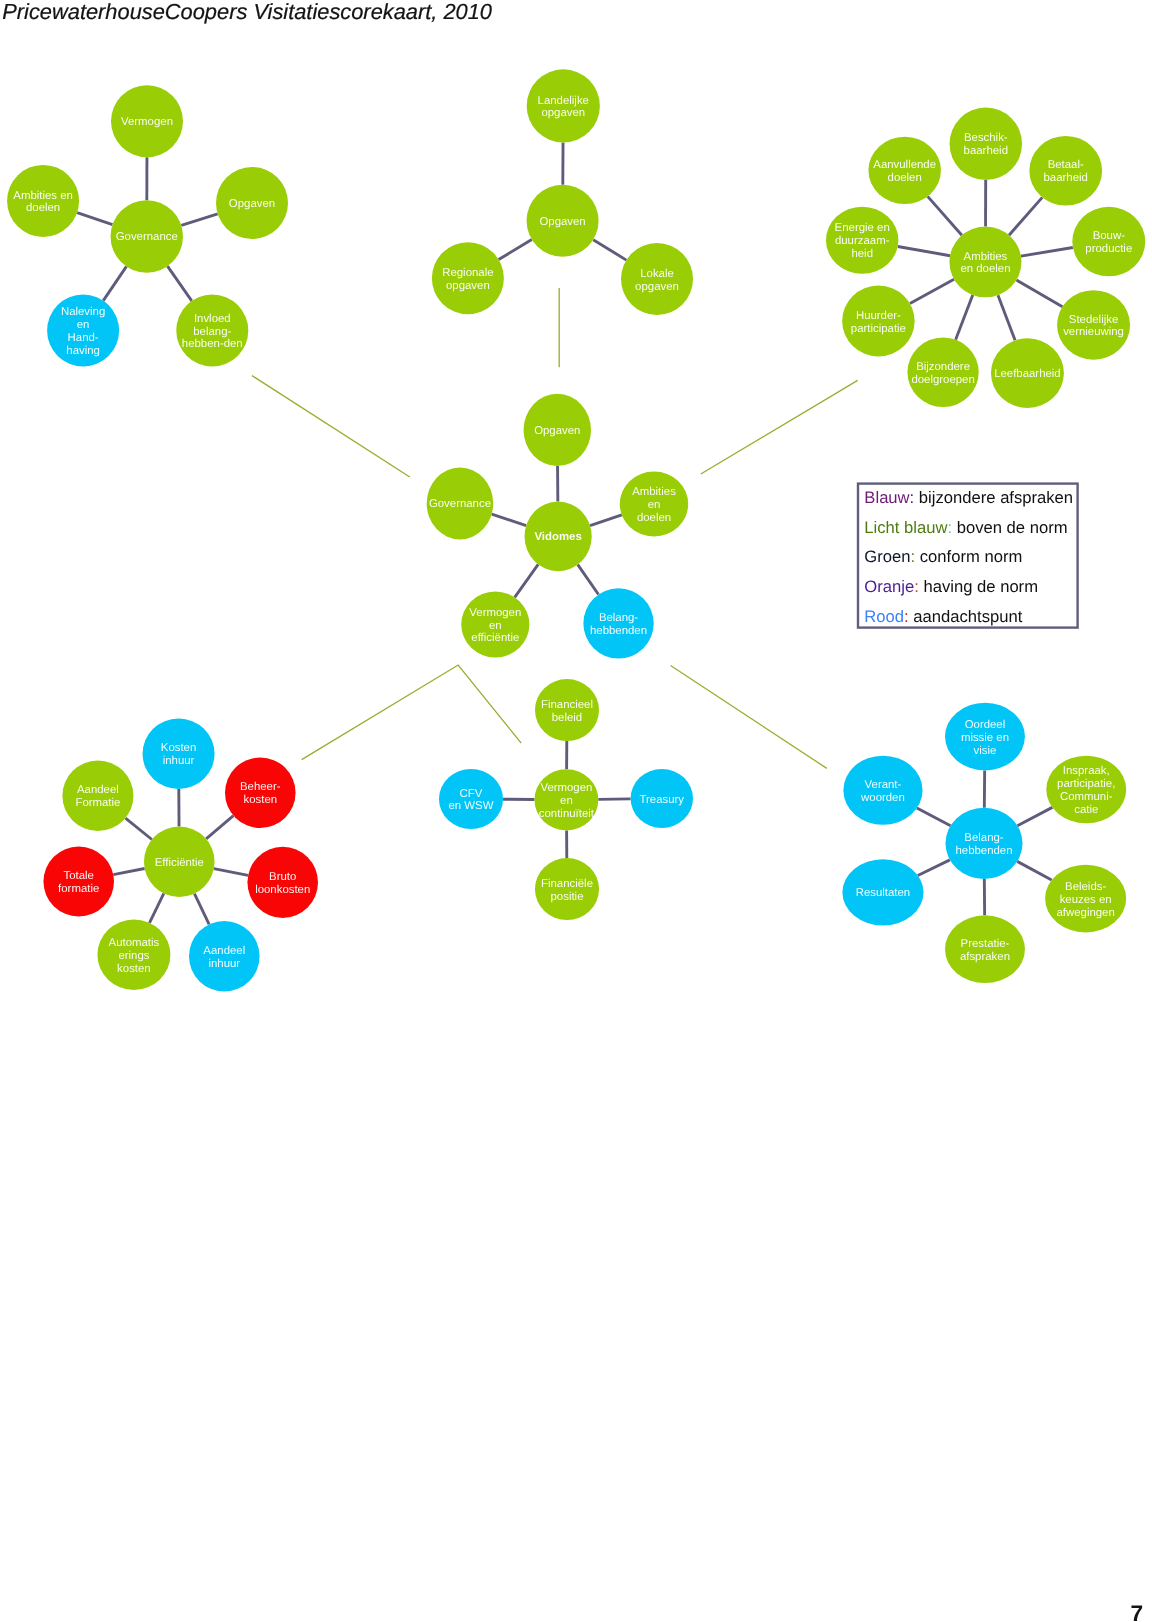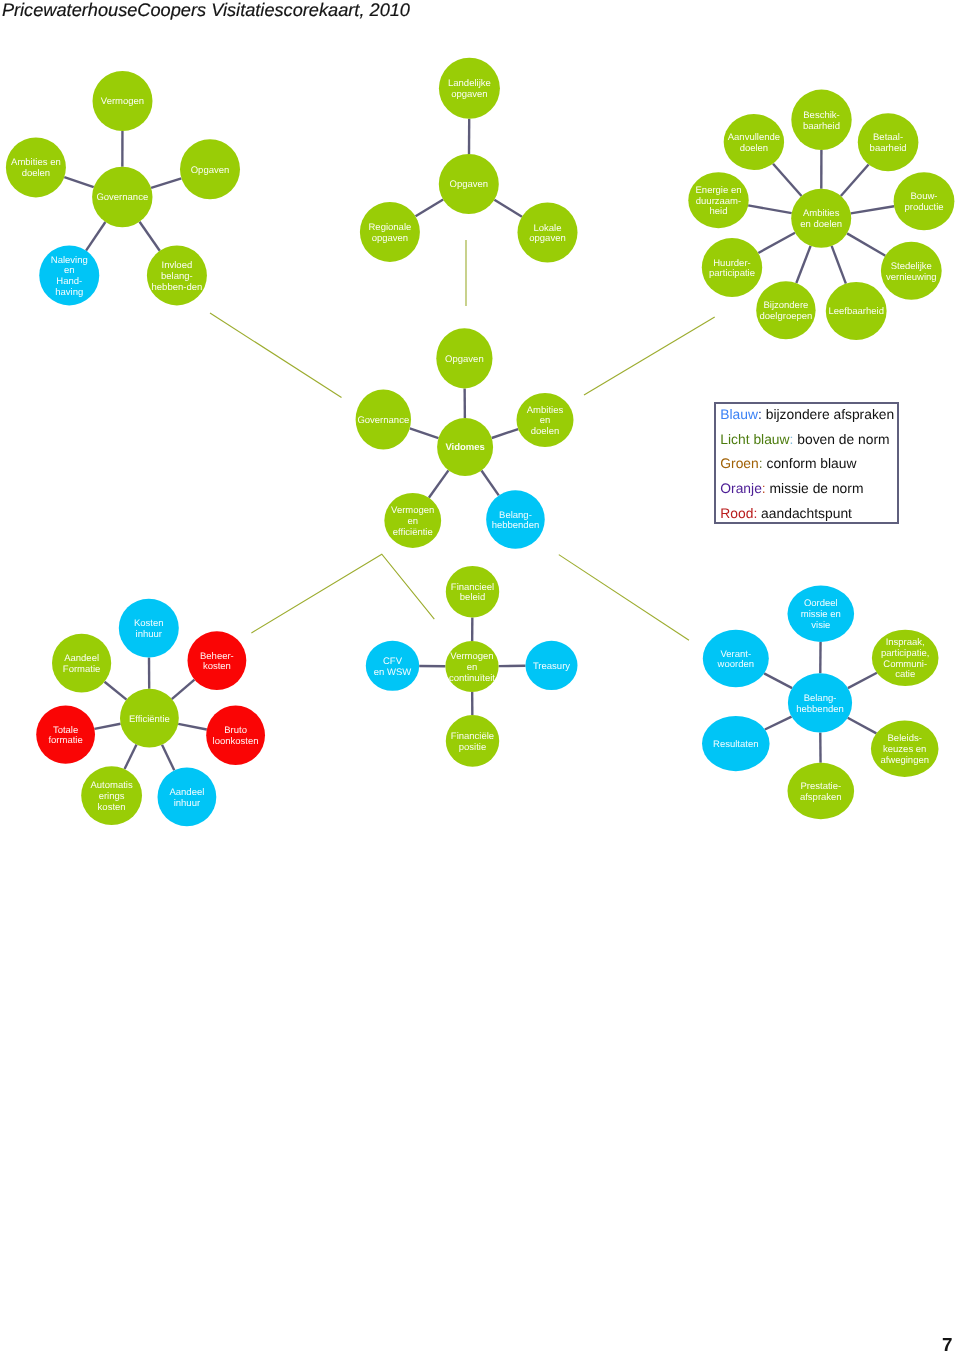--- a/index.html
+++ b/index.html
@@ -270,21 +270,21 @@
           <text x="904.7" text-anchor="middle" font-family="Liberation Sans, sans-serif" font-size="9.5" font-weight="normal" fill="#FFFFFF" fill-opacity="0.95"><tspan x="904.7" y="741.45">Beleids-</tspan><tspan x="904.7" y="752.20">keuzes en</tspan><tspan x="904.7" y="762.95">afwegingen</tspan></text>
         </g>
         <g>
           <ellipse cx="820.8" cy="791" rx="33.3" ry="28.2" fill="#99CD06"></ellipse>
           <text x="820.8" text-anchor="middle" font-family="Liberation Sans, sans-serif" font-size="9.5" font-weight="normal" fill="#FFFFFF" fill-opacity="0.95"><tspan x="820.8" y="789.03">Prestatie-</tspan><tspan x="820.8" y="799.78">afspraken</tspan></text>
         </g>
       </g>
   </svg>
   <div id="legend-box" style="border-color: rgb(95, 95, 125);">
     <div id="legend-list">
-        <div class="legend-row"><span class="legend-term" style="color: #3b82f6;">Blauw</span><span class="legend-colon" style="color: rgb(31, 58, 135);">: </span><span class="legend-desc">bijzondere afspraken</span></div>
+        <div class="legend-row"><span class="legend-term" style="color: #701a75;">Blauw</span><span class="legend-colon" style="color: rgb(31, 58, 135);">: </span><span class="legend-desc">bijzondere afspraken</span></div>
         <div class="legend-row"><span class="legend-term" style="color: #4d7c0f;">Licht blauw</span><span class="legend-colon" style="color: rgb(127, 185, 220);">: </span><span class="legend-desc">boven de norm</span></div>
-        <div class="legend-row"><span class="legend-term" style="color: #a16207;">Groen</span><span class="legend-colon" style="color: rgb(110, 126, 50);">: </span><span class="legend-desc">conform blauw</span></div>
-        <div class="legend-row"><span class="legend-term" style="color: #4c1d95;">Oranje</span><span class="legend-colon" style="color: rgb(196, 81, 44);">: </span><span class="legend-desc">missie de norm</span></div>
-        <div class="legend-row"><span class="legend-term" style="color: #b91c1c;">Rood</span><span class="legend-colon" style="color: rgb(197, 34, 43);">: </span><span class="legend-desc">aandachtspunt</span></div>
+        <div class="legend-row"><span class="legend-term" style="color: #0f172a;">Groen</span><span class="legend-colon" style="color: rgb(110, 126, 50);">: </span><span class="legend-desc">conform norm</span></div>
+        <div class="legend-row"><span class="legend-term" style="color: #4c1d95;">Oranje</span><span class="legend-colon" style="color: rgb(196, 81, 44);">: </span><span class="legend-desc">having de norm</span></div>
+        <div class="legend-row"><span class="legend-term" style="color: #3b82f6;">Rood</span><span class="legend-colon" style="color: rgb(197, 34, 43);">: </span><span class="legend-desc">aandachtspunt</span></div>
       </div>
   </div>
   <div id="page-number" style="color: rgb(20, 20, 20);">7</div>
 </div>
 
 </body></html>

